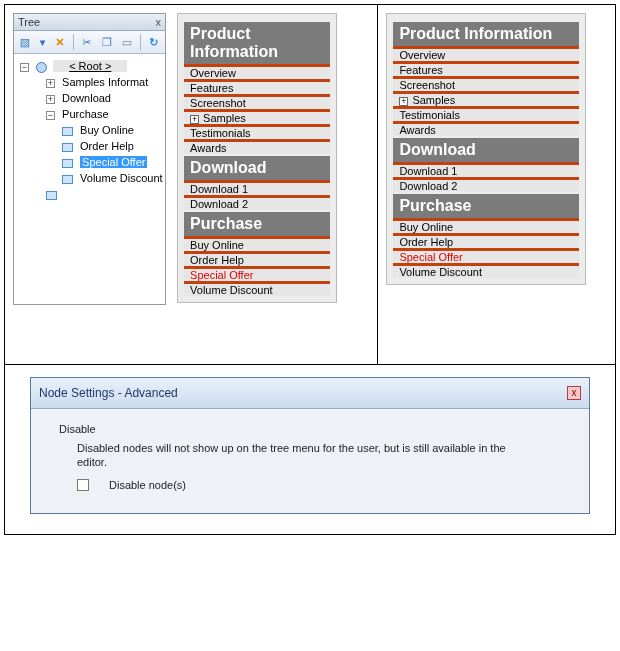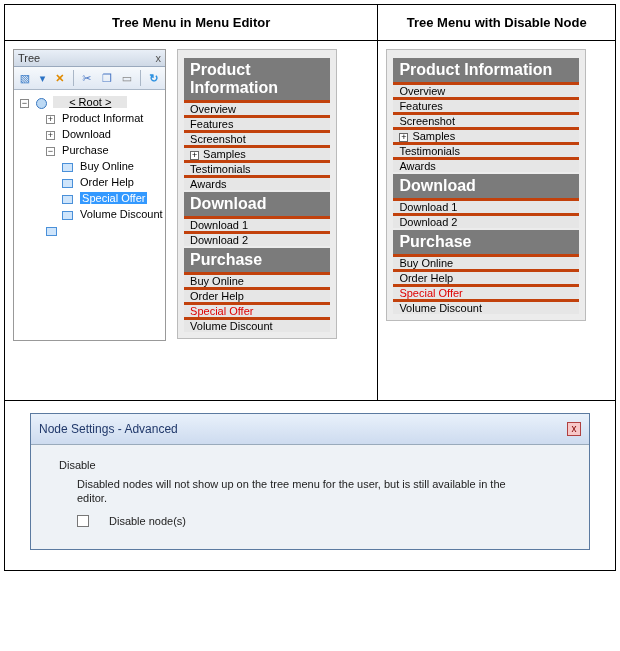--- a/index.html
+++ b/index.html
@@ -182,24 +182,20 @@
     background:#fff;
     display:inline-block;
   }
 </style>
 </head>
 <body>
 
 <table class="layout">
 <tbody>
 <tr>
-  <td class="header-cell">Tree Menu in Menu Editor</td>
-  <td class="header-cell">Tree Menu with Disable Node</td>
-</tr>
-<tr>
 
   <td style="height:360px;">
     <div class="tree-panel">
       <div class="tree-titlebar">
         <span class="ttl">Tree</span>
         <span class="x">x</span>
       </div>
       <div class="tree-toolbar">
         <span class="tb-btn" style="color:#2b72c4">▧</span>
         <span class="tb-btn" style="color:#2b72c4;width:10px">▾</span>
@@ -212,21 +208,21 @@
         <span class="tb-btn" style="color:#2b90e0;font-weight:bold">↻</span>
       </div>
       <div class="tree-body">
         <div class="tree-row">
           <span class="exp">−</span>
           <span style="display:inline-block;width:11px;height:11px;border:1px solid #3a78c0;border-radius:50%;background:#bcd9f4;vertical-align:middle;margin-right:3px;"></span>
           <span class="root-lbl">&lt; Root &gt;</span>
         </div>
         <div class="tree-row indent1">
           <span class="exp">+</span>
-          <span>Product Informat</span>
+          <span>Samples Informat</span>
         </div>
         <div class="tree-row indent1">
           <span class="exp">+</span>
           <span>Download</span>
         </div>
         <div class="tree-row indent1">
           <span class="exp">−</span>
           <span>Purchase</span>
         </div>
         <div class="tree-row indent2">

